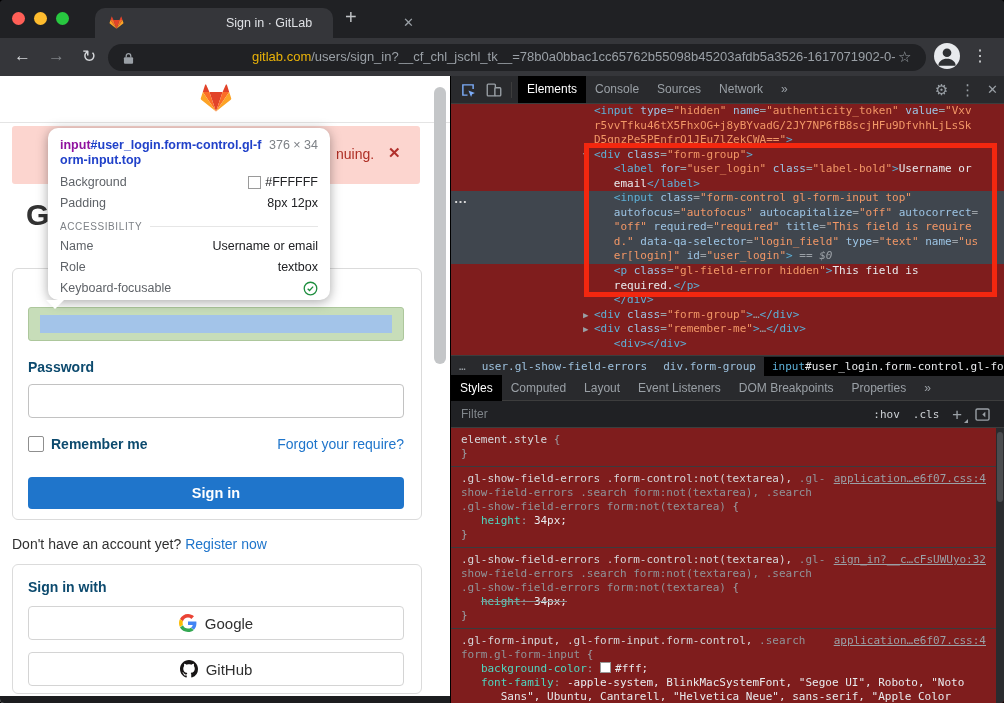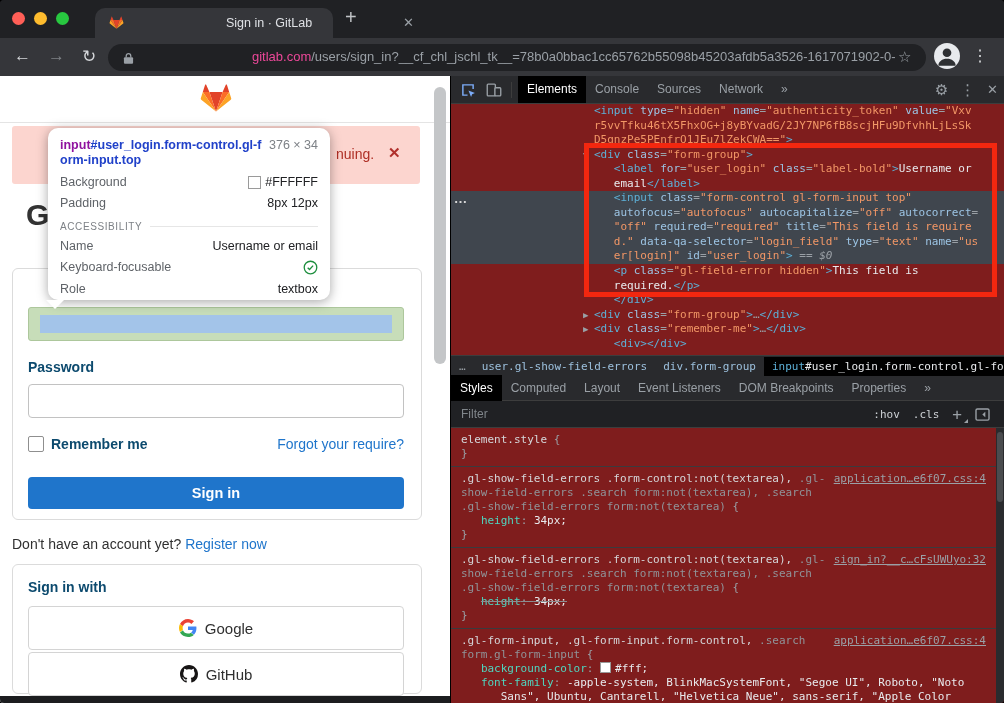--- a/index.html
+++ b/index.html
@@ -11,21 +11,21 @@
   .titlebar{left:0;top:0;width:1004px;height:38px;background:#202124;}
   .light{width:13px;height:13px;border-radius:50%;top:12px;}
   .tab{left:95px;top:8px;width:238px;height:30px;background:#35363a;border-radius:10px 10px 0 0;}
   .tab-title{left:131px;top:8px;font-size:12.5px;color:#dfe1e5;}
   .tab-close{left:308px;top:7px;font-size:13px;color:#9aa0a6;cursor:default;}
   .newtab{left:345px;top:6px;font-size:20px;color:#c0c3c6;}
   .toolbar{left:0;top:38px;width:1004px;height:38px;background:#35363a;}
   .navbtn{top:8px;font-size:17px;color:#d5d7da;}
   .urlpill{left:108px;top:6px;width:818px;height:27px;background:#202124;border-radius:14px;}
   .urltext{left:144px;top:5px;font-size:13px;color:#9aa0a6;white-space:nowrap;}
-  .urltext .host{color:#ec4899;}
+  .urltext .host{color:#eab308;}
   .star{left:790px;top:4px;font-size:15px;color:#9aa0a6;}
   .avatar{left:934px;top:5px;width:26px;height:26px;border-radius:50%;background:#e8eaed;overflow:hidden;}
   .chromemenu{left:972px;top:8px;font-size:16px;color:#d5d7da;}
 
   
   .pagepane{left:0;top:76px;width:450px;height:627px;background:#fff;}
   .navdivider{left:0;top:46px;width:450px;height:1px;background:#e4e4e4;}
   .pagescroll{left:434px;top:11px;width:12px;height:277px;background:#c4c6c8;border-radius:6px;}
   .alert{left:12px;top:50px;width:408px;height:58px;background:#fcd5cf;border-radius:3px;}
   .alert-text{left:324px;top:20px;font-size:14px;color:#ae2e24;}
@@ -61,21 +61,21 @@
   .remember-row{left:28px;top:360px;width:376px;display:flex;justify-content:space-between;align-items:center;}
   .remember-left{display:flex;align-items:center;gap:7px;}
   .checkbox{width:14px;height:14px;border:1px solid #8f8f8f;border-radius:2px;background:#fff;}
   .plink{font-size:14px;color:#1f75cb;text-decoration:none;}
   .signin-btn{left:28px;top:401px;width:376px;height:32px;background:#1f75cb;border-radius:4px;
               color:#fff;font-size:14.5px;font-weight:600;display:flex;align-items:center;justify-content:center;}
   .register-row{left:12px;top:460px;font-size:14px;color:#303030;}
   .ssocard{left:12px;top:488px;width:410px;height:130px;border:1px solid #dbdbdb;border-radius:6px;
            background:#fff;box-sizing:border-box;}
   .ssotitle{left:28px;top:503px;}
-  .oauthbtn{left:28px;width:376px;height:44px;border:1px solid #d4d4d4;border-radius:4px;background:#fff;
+  .oauthbtn{left:28px;width:376px;height:34px;border:1px solid #d4d4d4;border-radius:4px;background:#fff;
             box-sizing:border-box;display:flex;align-items:center;justify-content:center;gap:8px;
             font-size:15px;color:#303030;}
   .googlebtn{top:530px;}
   .githubbtn{top:576px;}
   .bottomstrip{left:0;top:620px;width:450px;height:7px;background:#1c1d1f;}
 
   
   .devtools{left:450px;top:76px;width:554px;height:627px;background:#7f1d1d;border-left:1px solid #000;box-sizing:border-box;}
   .dt-toolbar{left:0;top:0;width:553px;height:27px;background:#292a2d;border-bottom:1px solid #3d3d3d;
               display:flex;align-items:center;}
@@ -263,31 +263,31 @@
       </div>
       <div class="tt-acc">
         <span class="tt-acc-title">ACCESSIBILITY</span>
         <span class="tt-acc-line"></span>
       </div>
       <div class="tt-row">
         <span class="tt-label">Name</span>
         <span class="tt-value">Username or email</span>
       </div>
       <div class="tt-row">
+        <span class="tt-label">Role</span>
+        <span class="tt-value">textbox</span>
+      </div>
+      <div class="tt-row">
         <span class="tt-label">Keyboard-focusable</span>
         <span class="tt-value">
           <svg viewBox="0 0 16 16" width="15" height="15">
             <circle cx="8" cy="8" r="6.7" fill="none" stroke="#1e8e3e" stroke-width="1.4"></circle>
             <path d="M5 8.2l2 2 3.8-4.2" fill="none" stroke="#1e8e3e" stroke-width="1.4"></path>
           </svg>
         </span>
-      </div>
-      <div class="tt-row">
-        <span class="tt-label">Role</span>
-        <span class="tt-value">textbox</span>
       </div>
     </div>
     <div class="abs tt-pointer"></div>
 
     <div class="abs bottomstrip"></div>
   </div>
 
   <div class="abs devtools">
     <div class="abs dt-toolbar">
       <span class="dt-toolicon">

